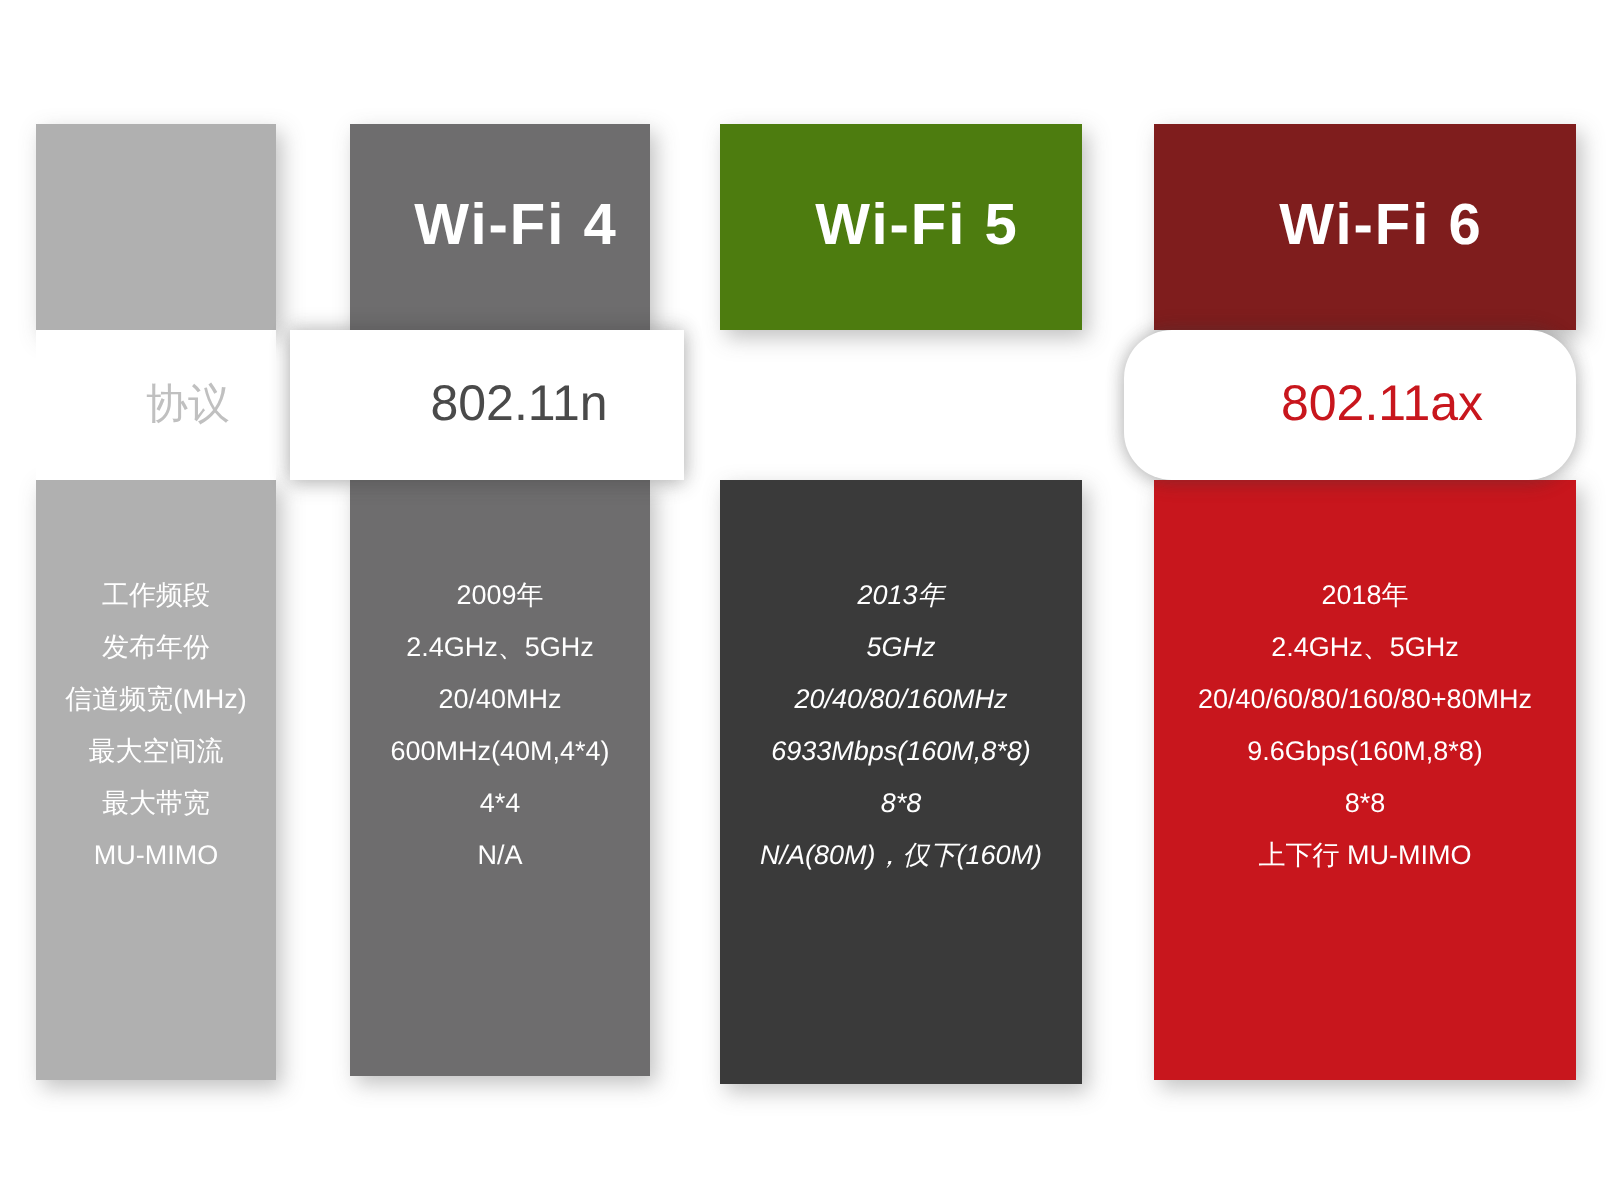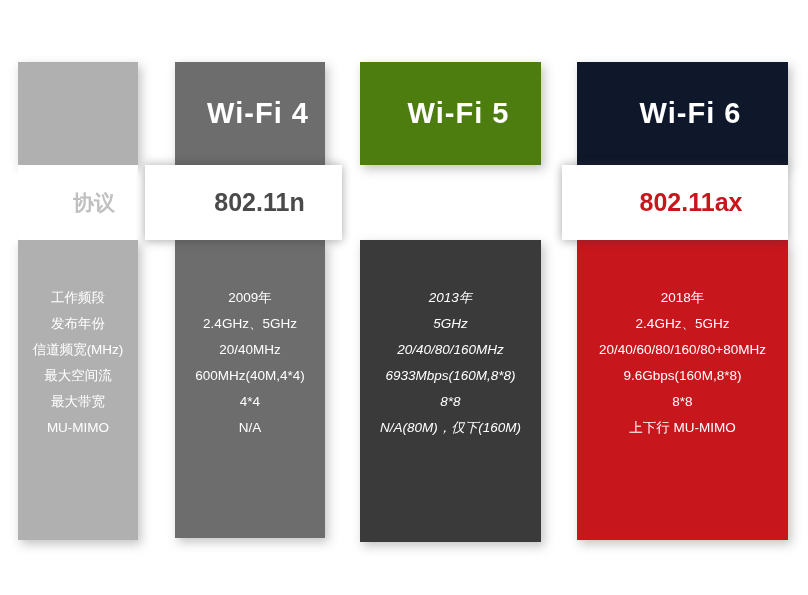--- a/index.html
+++ b/index.html
@@ -55,21 +55,21 @@
     display: flex;
     align-items: center;
     justify-content: center;
     z-index: 6;
   }
   .proto-band.shadowed {
     box-shadow: 0 2px 9px rgba(60,60,60,0.30), 0 -2px 9px rgba(60,60,60,0.18);
   }
   .proto-text {
     font-size: 25px;
-    font-weight: bold;
+    font-weight: normal;
     line-height: 1;
     white-space: nowrap;
     margin-left: 32px;
   }
 
   
   .row-line {
     font-size: 13.5px;
     line-height: 26px;
     height: 26px;
@@ -128,21 +128,21 @@
 
   <div class="col-body shadow-soft" style="left:360px; top:240px; width:181px; height:302px; background:#3a3a3a; padding-top:45px;font-style:italic;">
     <div class="row-line">2013年</div>
     <div class="row-line">5GHz</div>
     <div class="row-line">20/40/80/160MHz</div>
     <div class="row-line">6933Mbps(160M,8*8)</div>
     <div class="row-line">8*8</div>
     <div class="row-line">N/A(80M)，仅下(160M)</div>
   </div>
 
-  <div class="col-head shadow-soft" style="left:577px; top:62px; width:211px; height:103px; background:#0f172a;">
+  <div class="col-head shadow-soft" style="left:577px; top:62px; width:211px; height:103px; background:#7f1d1d;">
     <span class="head-title">Wi-Fi 6</span>
   </div>
 
   <div class="col-body shadow-soft" style="left:577px; top:240px; width:211px; height:300px; background:#c8161d; padding-top:45px;">
     <div class="row-line">2018年</div>
     <div class="row-line">2.4GHz、5GHz</div>
     <div class="row-line">20/40/60/80/160/80+80MHz</div>
     <div class="row-line">9.6Gbps(160M,8*8)</div>
     <div class="row-line">8*8</div>
     <div class="row-line">上下行 MU-MIMO</div>
@@ -150,17 +150,17 @@
 
   <div class="proto-band" style="left:18px; top:165px; width:120px; height:75px;">
     <span class="proto-text" style="color:#c0c0c0; font-size:21px;">协议</span>
   </div>
 
   <div class="proto-band shadowed" style="left:145px; top:165px; width:197px; height:75px;">
     <span class="proto-text" style="color:#4a4a4a;">802.11n</span>
   </div>
 
 
-  <div class="proto-band shadowed" style="left:562px; top:165px; width:226px; height:75px;">
+  <div class="proto-band shadowed" style="left:562px; top:165px; width:226px; height:75px;border-radius:24px;">
     <span class="proto-text" style="color:#c8161d;">802.11ax</span>
   </div>
 
 </div>
 
 </body></html>

